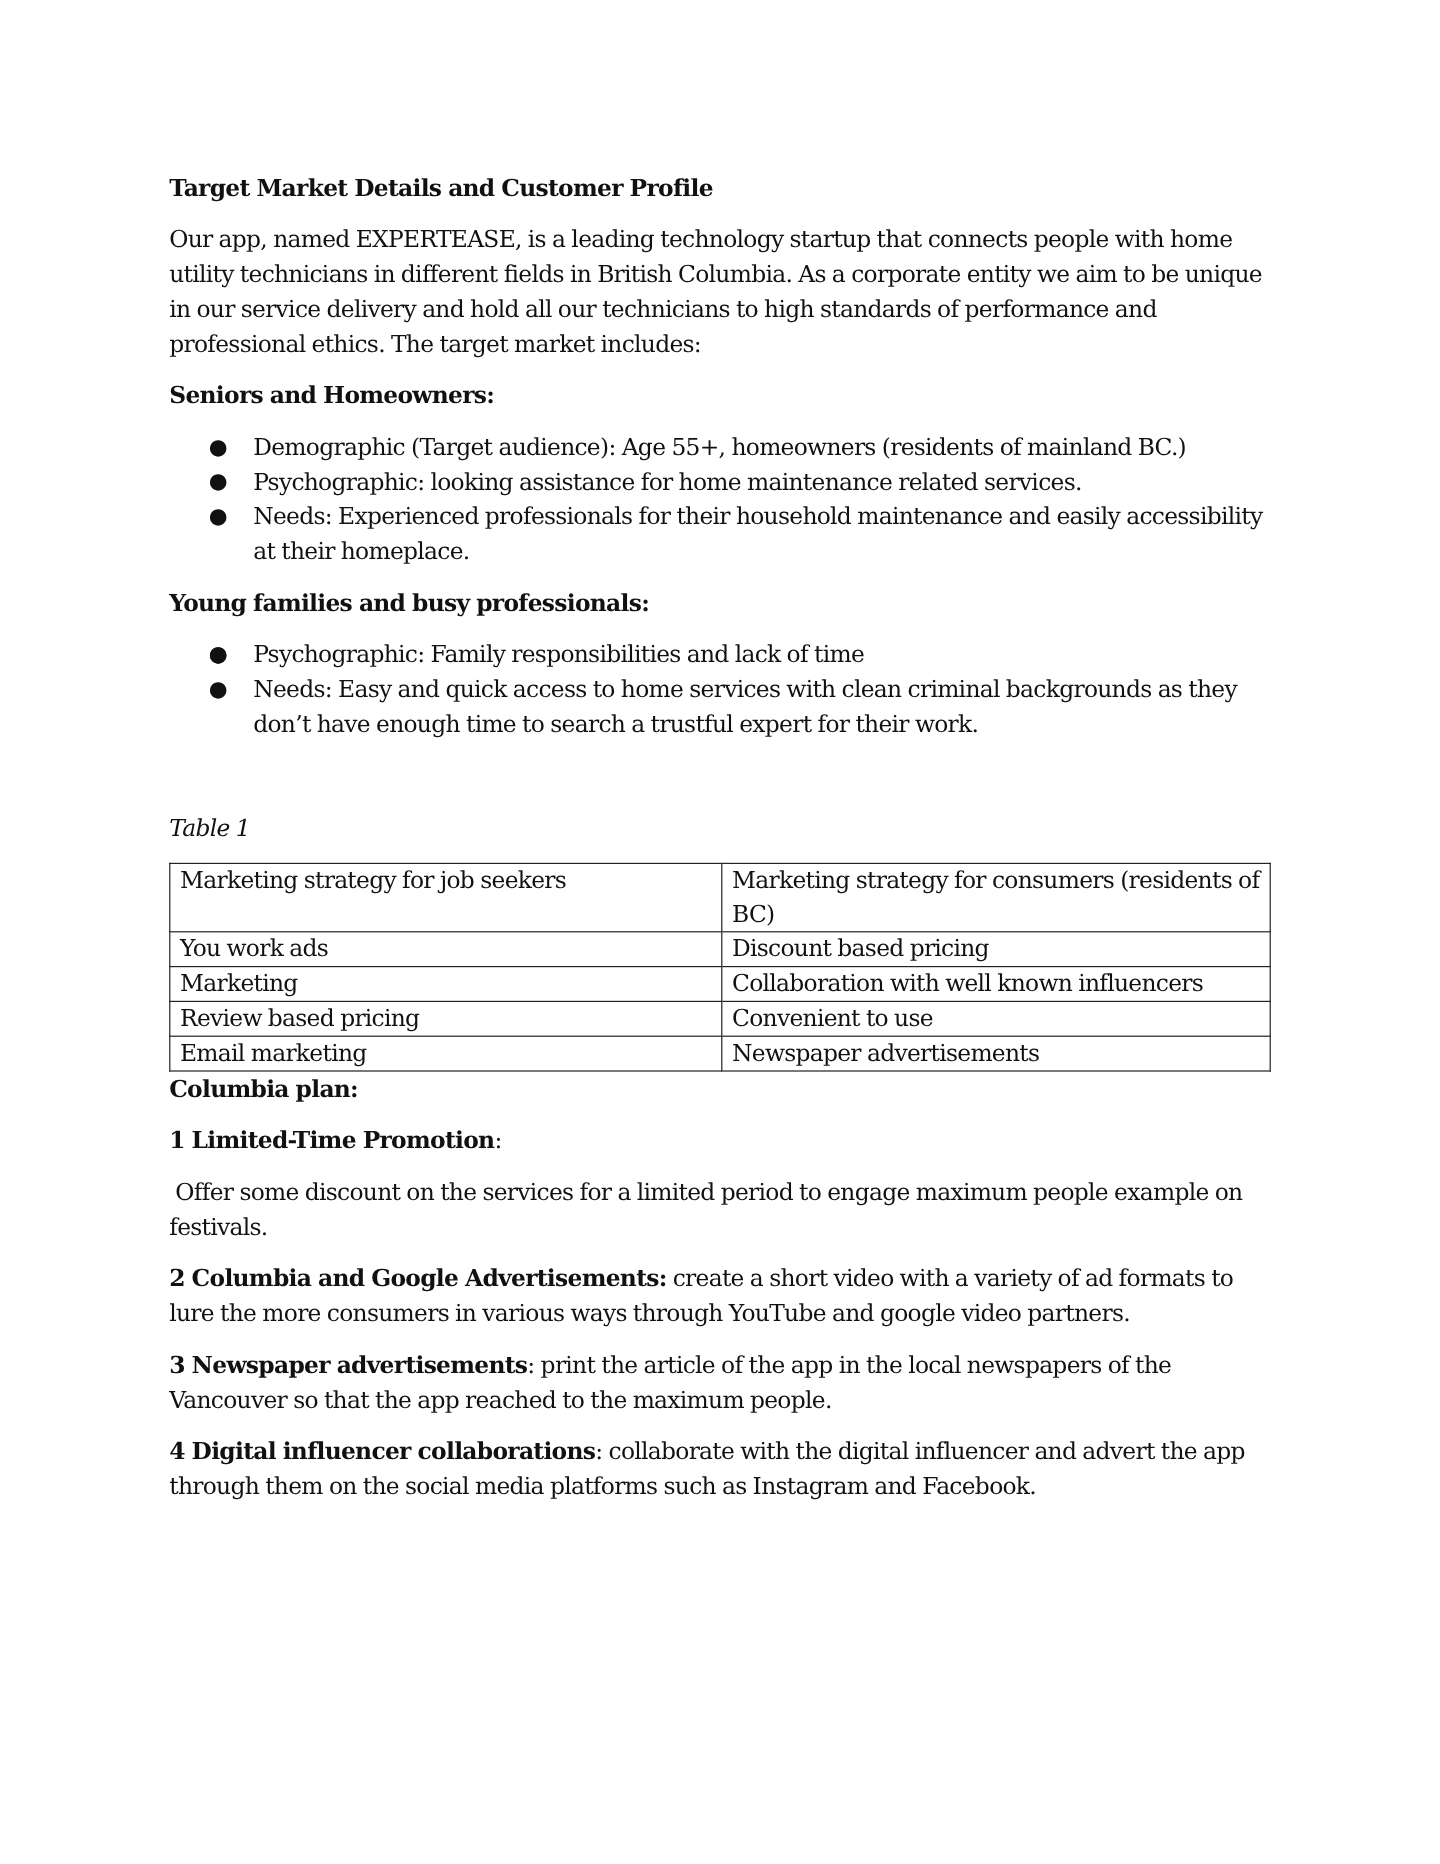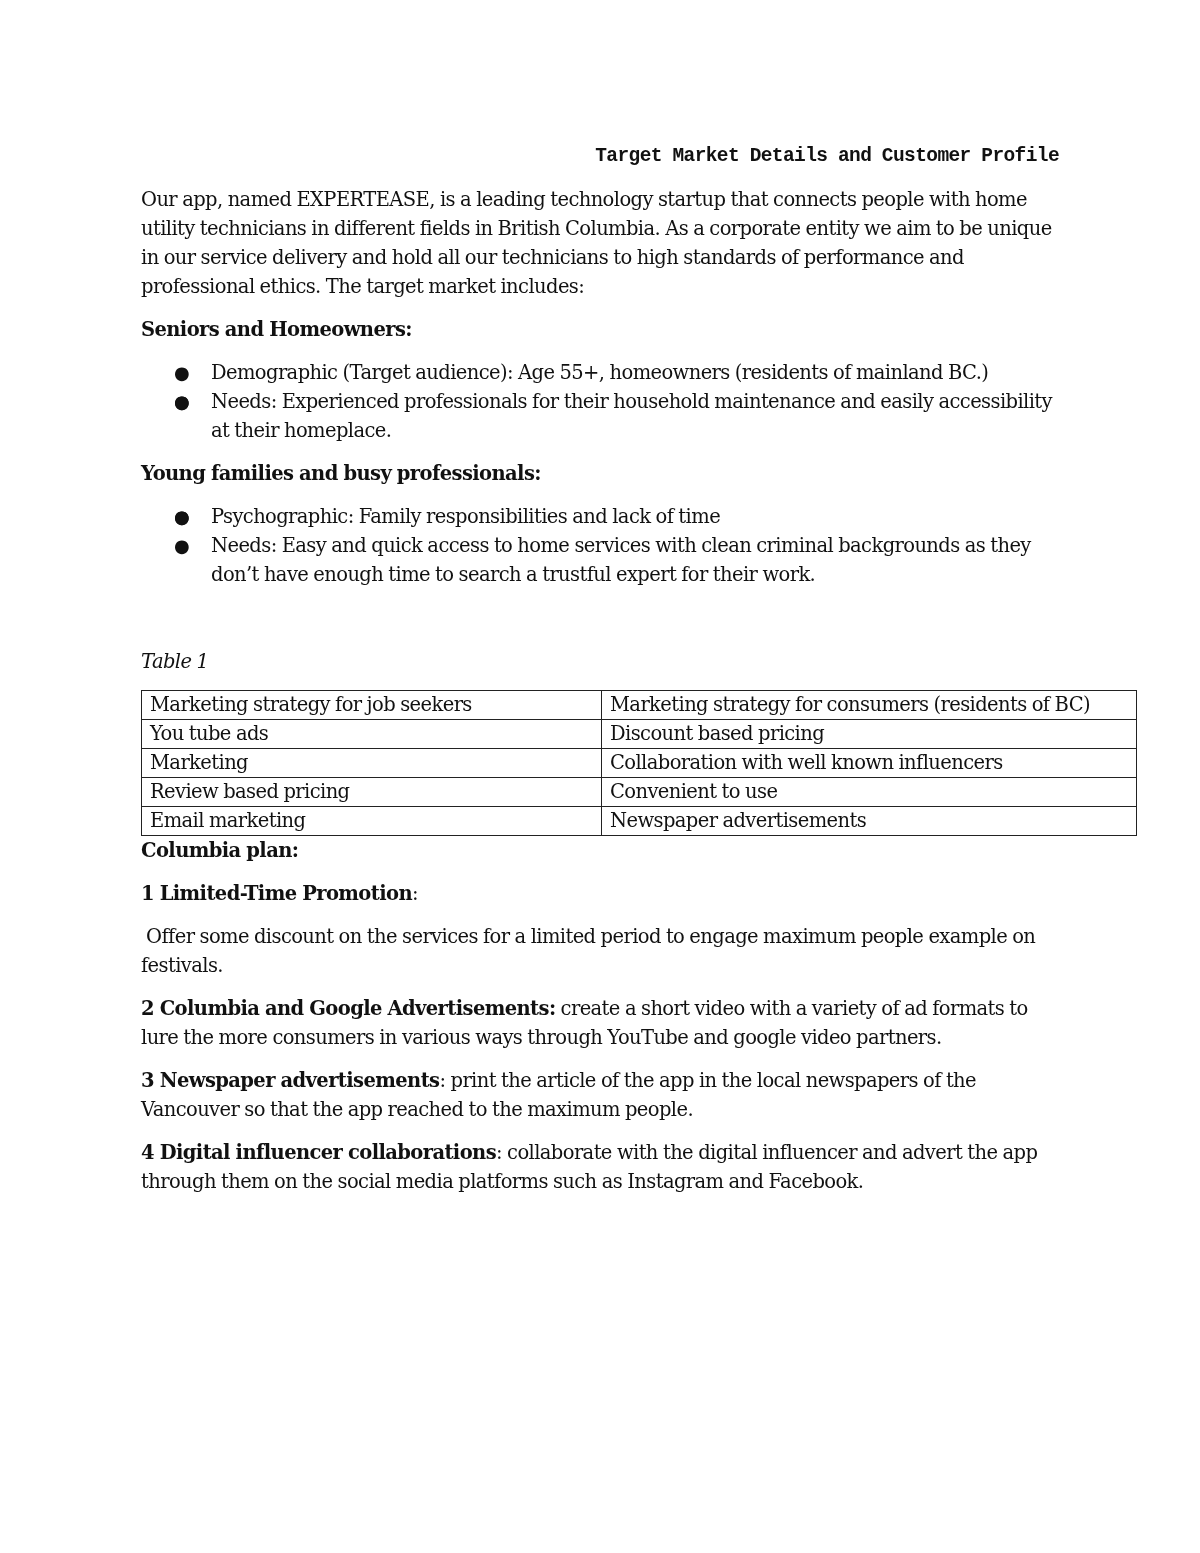--- a/index.html
+++ b/index.html
@@ -19,25 +19,24 @@
       position: absolute;
       left: 141px;
       top: 142px;
       width: 918px;
       font-size: 19.5px;
       line-height: 29px;
       letter-spacing: -0.6px;
       word-spacing: -0.5px;
     }
     .title {
-      text-align: right;
+      text-align: left;
       font-weight: bold;
       margin: 0 0 14px 0;
       line-height: 29px;
-      font-family: Liberation Mono, monospace;
     }
     p {
       margin: 0 2px 14px 0;
     }
     .heading {
       font-weight: bold;
       margin: 0 0 14px 0;
     }
     ul.bullets {
       list-style: none;
@@ -56,21 +55,21 @@
     }
     .spacer {
       height: 44px;
     }
     .caption {
       font-style: italic;
       margin: 0 0 14px 0;
     }
     table.strategy {
       border-collapse: collapse;
-      width: 996px;
+      width: 918px;
       margin: 0;
       table-layout: fixed;
     }
     table.strategy td {
       border: 1.5px solid #222;
       vertical-align: top;
       padding: 0 8px;
       line-height: 28px;
     }
     table.strategy td.c1 { width: 443px; }
@@ -90,20 +89,21 @@
   <p>Our app, named EXPERTEASE, is a leading technology startup that connects people with home utility technicians in different fields in British Columbia. As a corporate entity we aim to be unique in our service delivery and hold all our technicians to high standards of performance and professional ethics. The target market includes:</p>
 
   <div class="heading">Seniors and Homeowners:</div>
   <ul class="bullets">
     <li>
       <span class="bullet">●</span>
       <span>Demographic (Target audience): Age 55+, homeowners (residents of mainland BC.)</span>
     </li>
     <li>
       <span class="bullet">●</span>
+      <span>Psychographic: looking assistance for home maintenance related services.</span>
     </li>
     <li>
       <span class="bullet">●</span>
       <span>Needs: Experienced professionals for their household maintenance and easily accessibility at their homeplace.</span>
     </li>
   </ul>
 
   <div class="heading">Young families and busy professionals:</div>
   <ul class="bullets">
     <li>
@@ -122,21 +122,21 @@
   <div class="spacer"></div>
 
   <div class="caption">Table 1</div>
   <table class="strategy">
     <tbody>
         <tr>
       <td class="c1">Marketing strategy for job seekers</td>
       <td>Marketing strategy for consumers (residents of BC)</td>
     </tr>
     <tr>
-      <td class="c1">You tube ads</td>
+      <td class="c1">You work ads</td>
       <td>Discount based pricing</td>
     </tr>
     <tr>
       <td class="c1">Marketing</td>
       <td>Collaboration with well known influencers</td>
     </tr>
     <tr>
       <td class="c1">Review based pricing</td>
       <td>Convenient to use</td>
     </tr>

